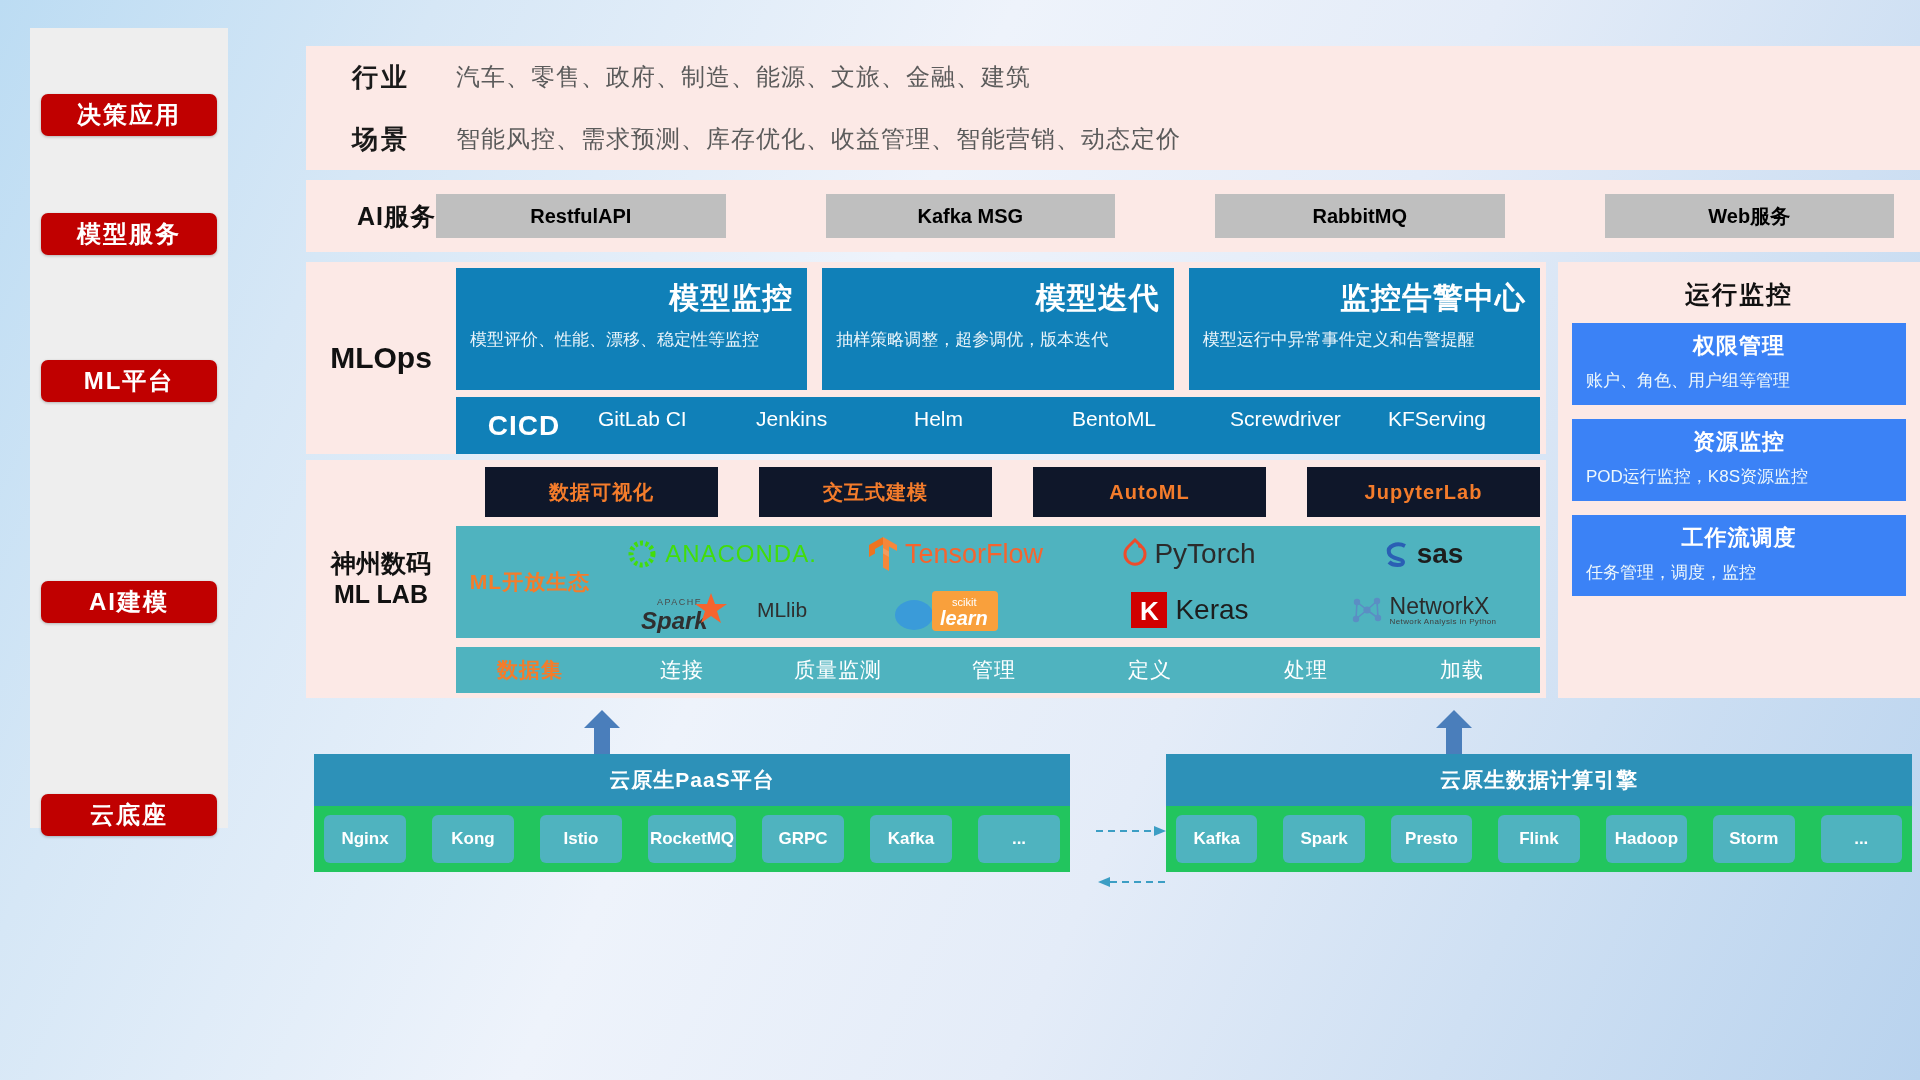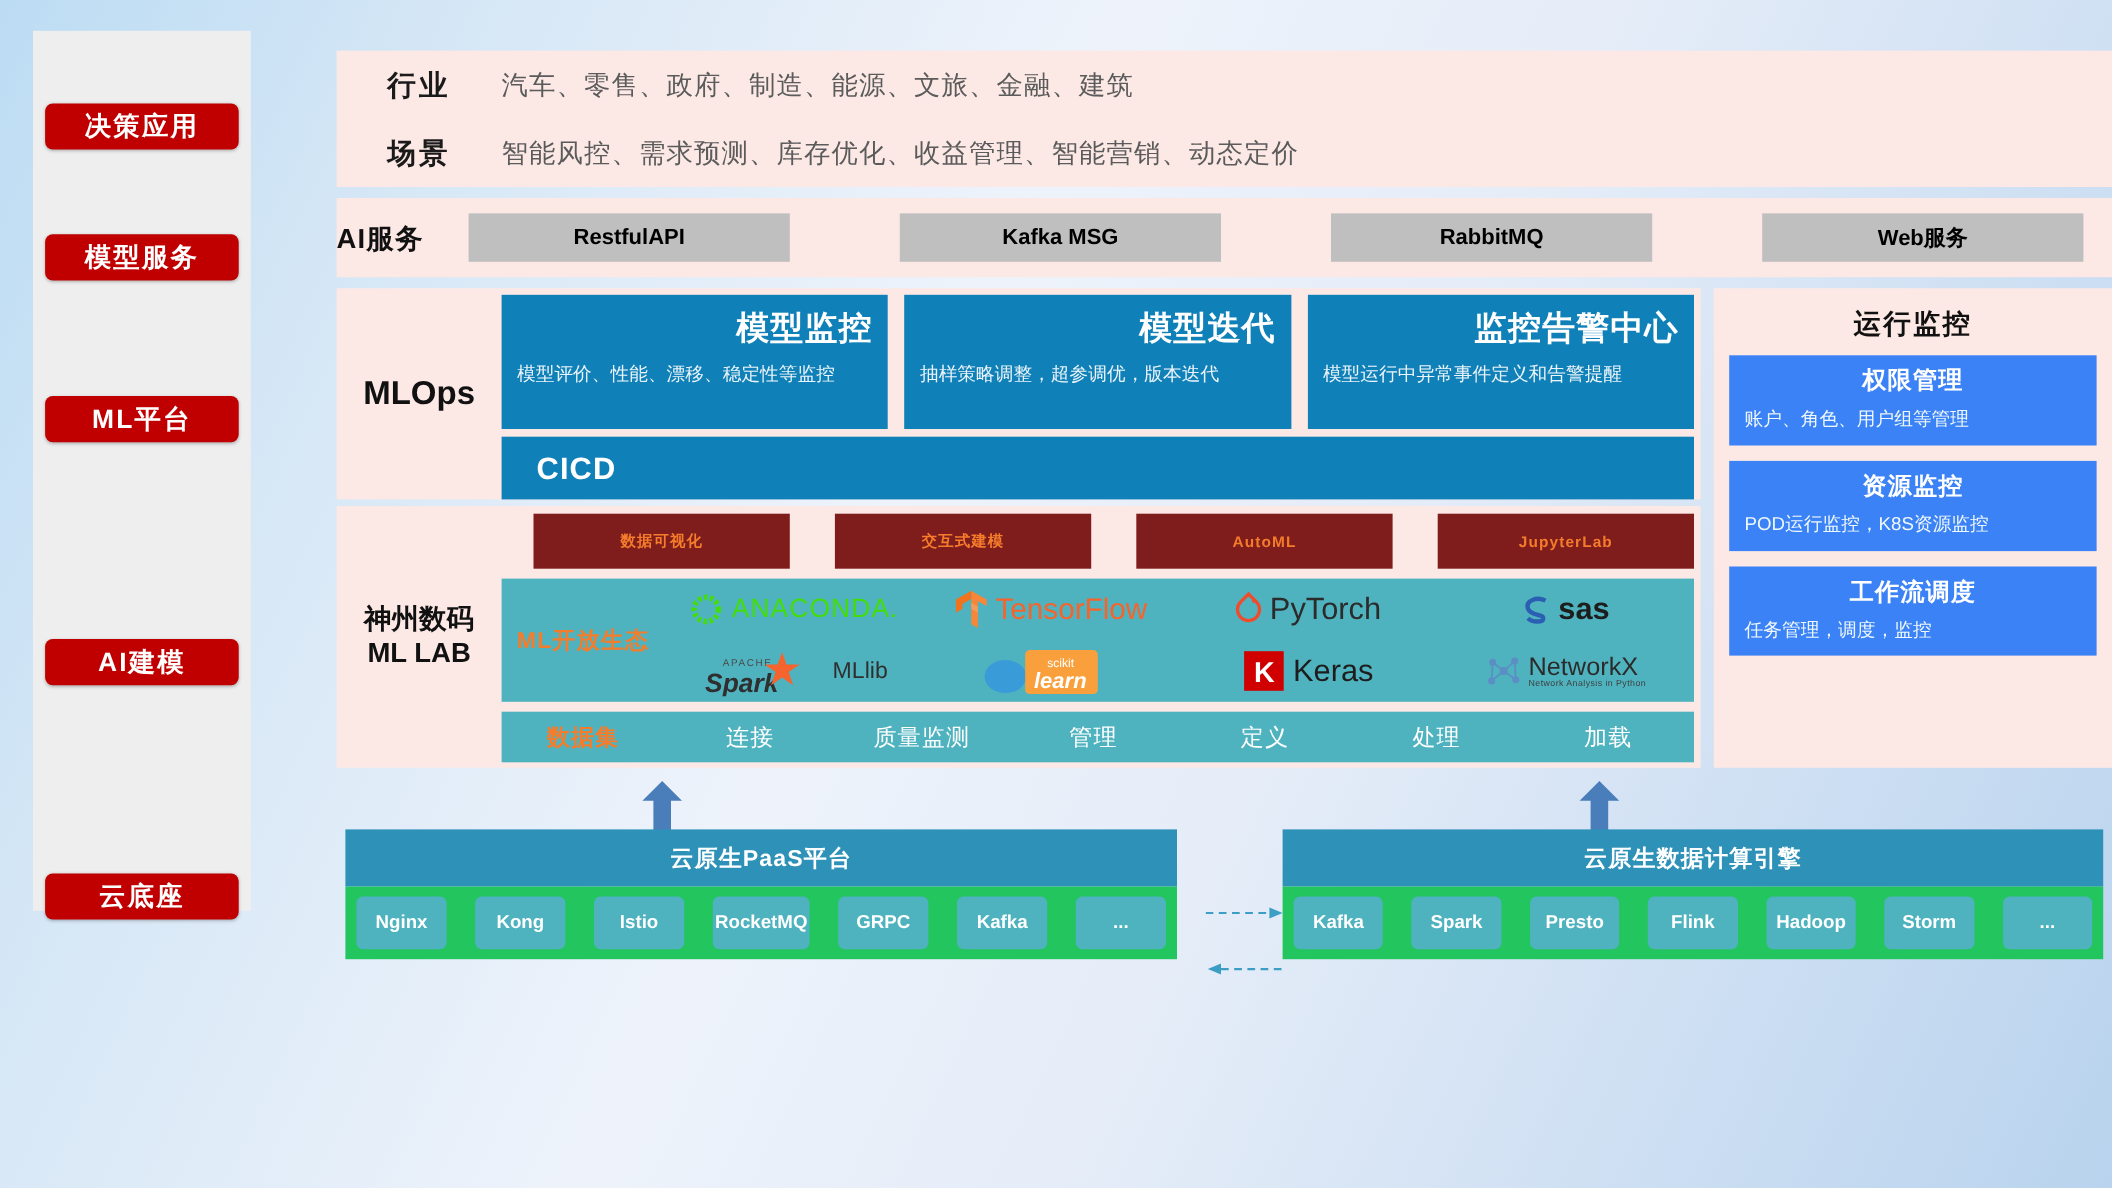--- a/index.html
+++ b/index.html
@@ -50,21 +50,21 @@
     letter-spacing: 3px;
   }
   .kv-val {
     font-size: 24px; color: #5b5b5b; letter-spacing: 1px;
   }
 
   
   #band-svc { left: 58px; top: 180px; width: 1614px; height: 72px;
               display: flex; align-items: center; }
   #band-svc .lbl {
-    width: 120px; text-align: left;
+    width: 130px; text-align: right;
     font-size: 25px; font-weight: bold; color: #111; letter-spacing: 1px;
   }
   .svc-grid { flex: 1; display: flex; gap: 100px; padding-right: 26px; }
   .svc-chip {
     flex: 1; height: 44px; background: #bfbfbf;
     display: flex; align-items: center; justify-content: center;
     color: #000000; font-size: 20px; font-weight: bold;
   }
 
   
@@ -105,23 +105,23 @@
   #band-lab { left: 58px; top: 460px; width: 1240px; height: 238px;
               display: flex; }
   #band-lab .lbl {
     width: 150px;
     display: flex; flex-direction: column; align-items: center; justify-content: center;
     font-size: 25px; font-weight: bold; color: #111; line-height: 1.25;
   }
   #band-lab .body { flex: 1; padding: 7px 6px 8px 0; }
   .tool-row { display: flex; gap: 12px; height: 50px; }
   .tool-chip {
-    flex: 1; background: #7f1d1d;
+    flex: 1; background: #0f172a;
     display: flex; align-items: center; justify-content: center;
-    color: #f47c2b; font-size: 14px; font-weight: bold; letter-spacing: 1px; margin-left: 29px;
+    color: #f47c2b; font-size: 20px; font-weight: bold; letter-spacing: 1px; margin-left: 29px;
   }
   .eco {
     margin-top: 9px; height: 112px; background: #4fb3bf; display: flex; align-items: center;
   }
   .eco-title {
     width: 148px; flex: none; text-align: center;
     color: #f47c2b; font-size: 21px; font-weight: bold; letter-spacing: 1px;
   }
   .eco-logos { flex: 1; display: flex; flex-direction: column; justify-content: center; height: 100%; }
   .logo-line { flex: 1; display: flex; align-items: center; }
@@ -236,20 +236,28 @@
           <div class="t">模型迭代</div>
           <div class="d">抽样策略调整，超参调优，版本迭代</div>
         </div>
         <div class="mlops-card">
           <div class="t">监控告警中心</div>
           <div class="d">模型运行中异常事件定义和告警提醒</div>
         </div>
       </div>
       <div class="cicd-bar">
         <div class="cicd-title">CICD</div>
+        <div class="cicd-items">
+          <div class="cicd-item">GitLab CI</div>
+          <div class="cicd-item">Jenkins</div>
+          <div class="cicd-item">Helm</div>
+          <div class="cicd-item">BentoML</div>
+          <div class="cicd-item">Screwdriver</div>
+          <div class="cicd-item">KFServing</div>
+        </div>
       </div>
     </div>
   </div>
 
   <div class="band" id="band-lab">
     <div class="lbl">
       <span>神州数码</span>
       <span>ML LAB</span>
     </div>
     <div class="body">

